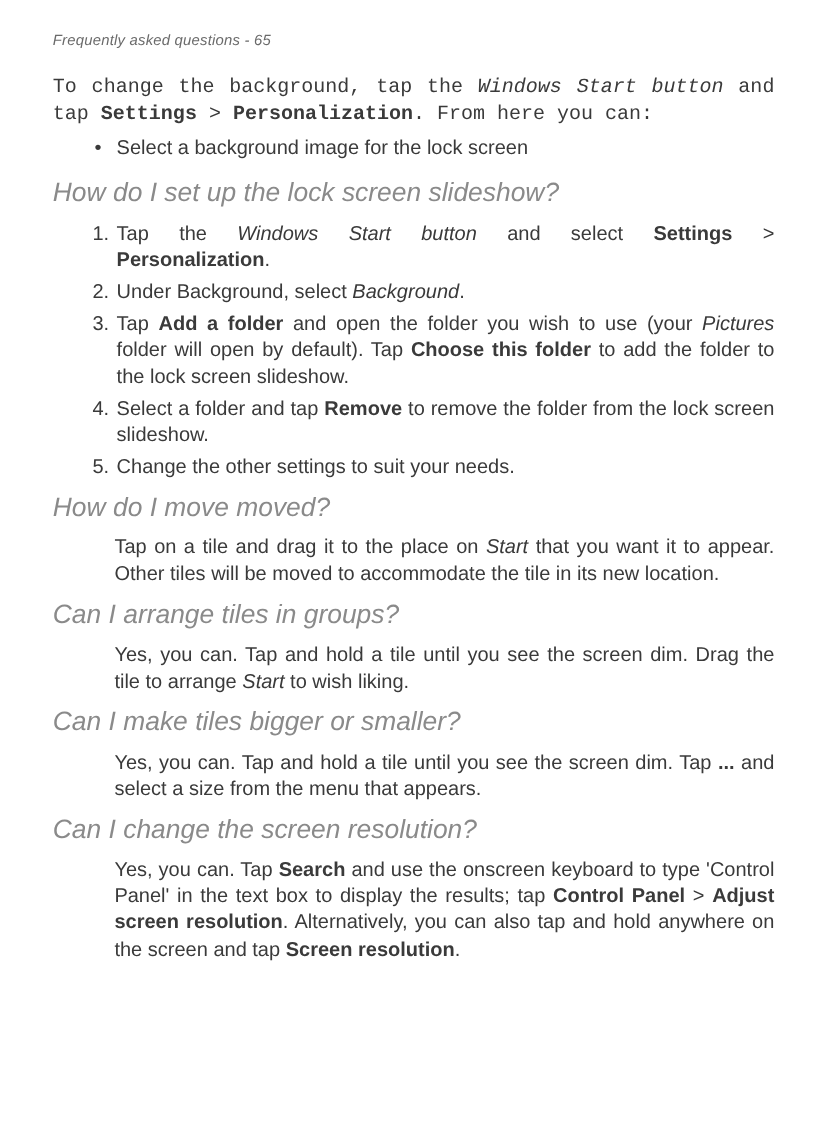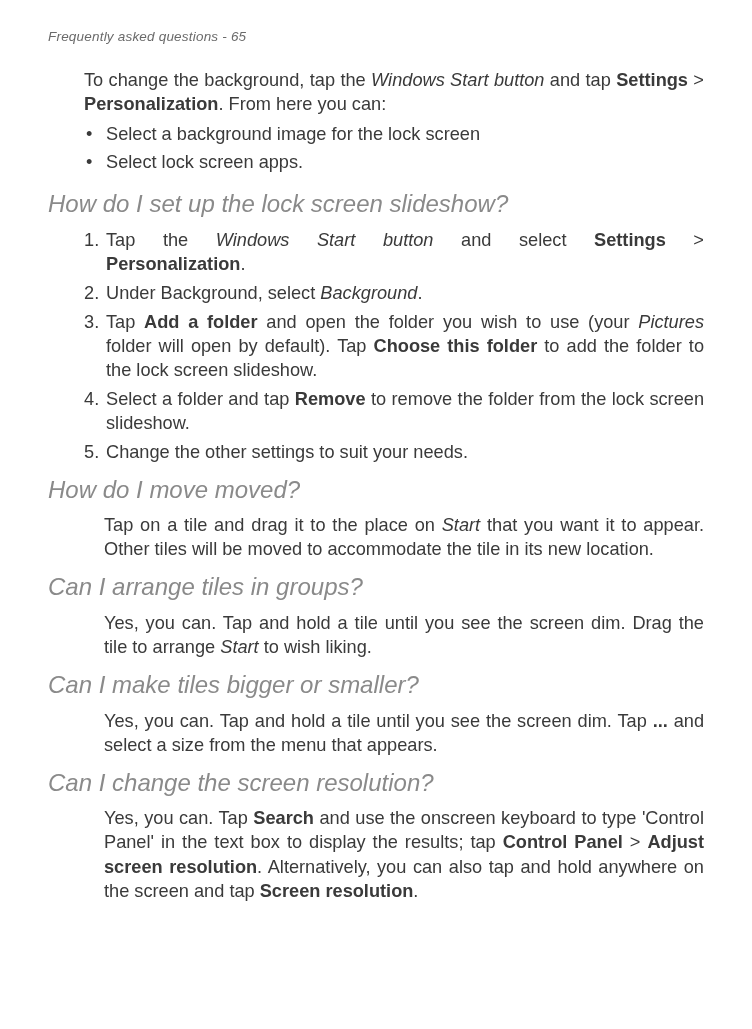--- a/index.html
+++ b/index.html
@@ -19,23 +19,23 @@
     }
     .page-header {
       text-align: left;
       font-style: italic;
       font-size: 13.5px;
       color: #6a6a6a;
       margin-bottom: 22px;
       letter-spacing: 0.2px;
     }
     .intro-para {
-      margin-left: 36px;
       text-align: justify;
       margin-bottom: 6px;
+      font-family: Liberation Mono, monospace;
     }
     .bullet-list {
       list-style: none;
       margin-left: 36px;
       margin-bottom: 14px;
     }
     .bullet-list li {
       position: relative;
       padding-left: 22px;
       margin-bottom: 4px;
@@ -86,21 +86,20 @@
 <body>
 
 <div class="page-header">Frequently asked questions - 65</div>
 
 <p class="intro-para">
   <span>To change the background, tap the </span><em>Windows Start button</em><span> and tap </span><strong>Settings</strong><span> &gt; </span><strong>Personalization</strong><span>. From here you can:</span>
 </p>
 
 <ul class="bullet-list">
   <li><span>Select a background image for the lock screen</span></li>
-  <li><span>Select lock screen apps.</span></li>
 </ul>
 
 <h2 class="section-heading">How do I set up the lock screen slideshow?</h2>
 <ol class="numbered-list">
   <li class="ws-wide"><span>Tap the </span><em>Windows Start button</em><span> and select </span><strong>Settings</strong><span> &gt; </span><strong>Personalization</strong><span>.</span></li>
   <li><span>Under Background, select </span><em>Background</em><span>.</span></li>
   <li><span>Tap </span><strong>Add a folder</strong><span> and open the folder you wish to use (your </span><em>Pictures</em><span> folder will open by default). Tap </span><strong>Choose this folder</strong><span> to add the folder to the lock screen slideshow.</span></li>
   <li><span>Select a folder and tap </span><strong>Remove</strong><span> to remove the folder from the lock screen slideshow.</span></li>
   <li><span>Change the other settings to suit your needs.</span></li>
 </ol>

